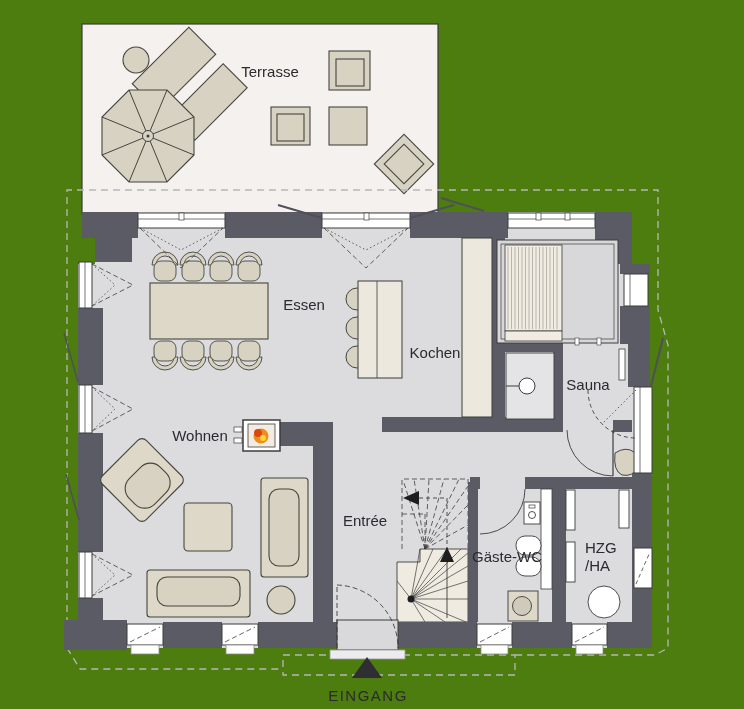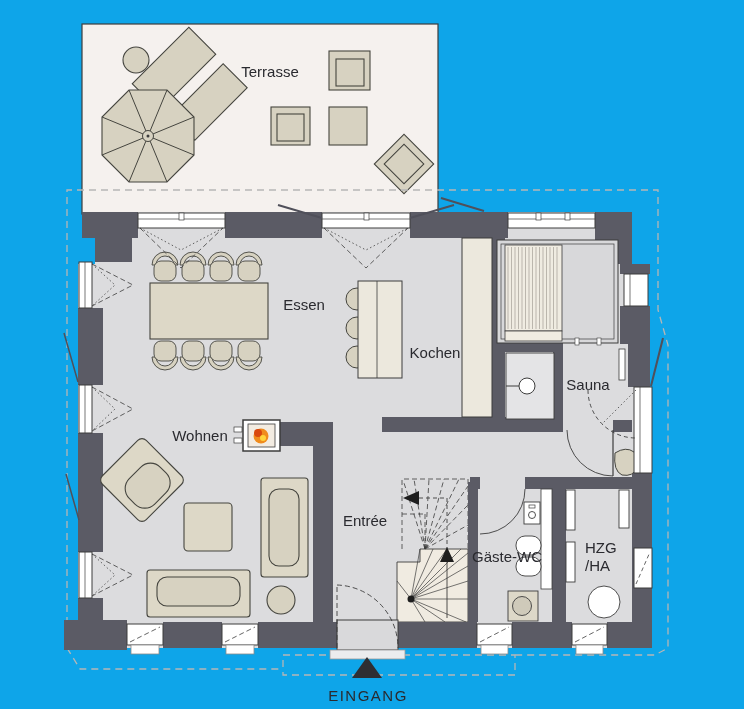--- a/index.html
+++ b/index.html
@@ -1,16 +1,16 @@
 <!DOCTYPE html>
 <html><head>
 <meta charset="utf-8">
 <style>
   html,body{margin:0;padding:0;background:#ffffff;}
-  .page{width:744px;height:709px;position:relative;background:#0ea5e9;overflow:hidden;}
+  .page{width:744px;height:709px;position:relative;background:#4d7c0f;overflow:hidden;}
   svg{display:block;}
   text{font-family:"Liberation Sans", sans-serif;fill:#2a2a2f;}
   .room-label{font-size:15px;}
   .entrance-label{font-size:15px;letter-spacing:1.5px;}
 </style>
 </head>
 <body>
 
 <div class="page">
 <svg width="744" height="709" viewBox="0 0 744 709">

